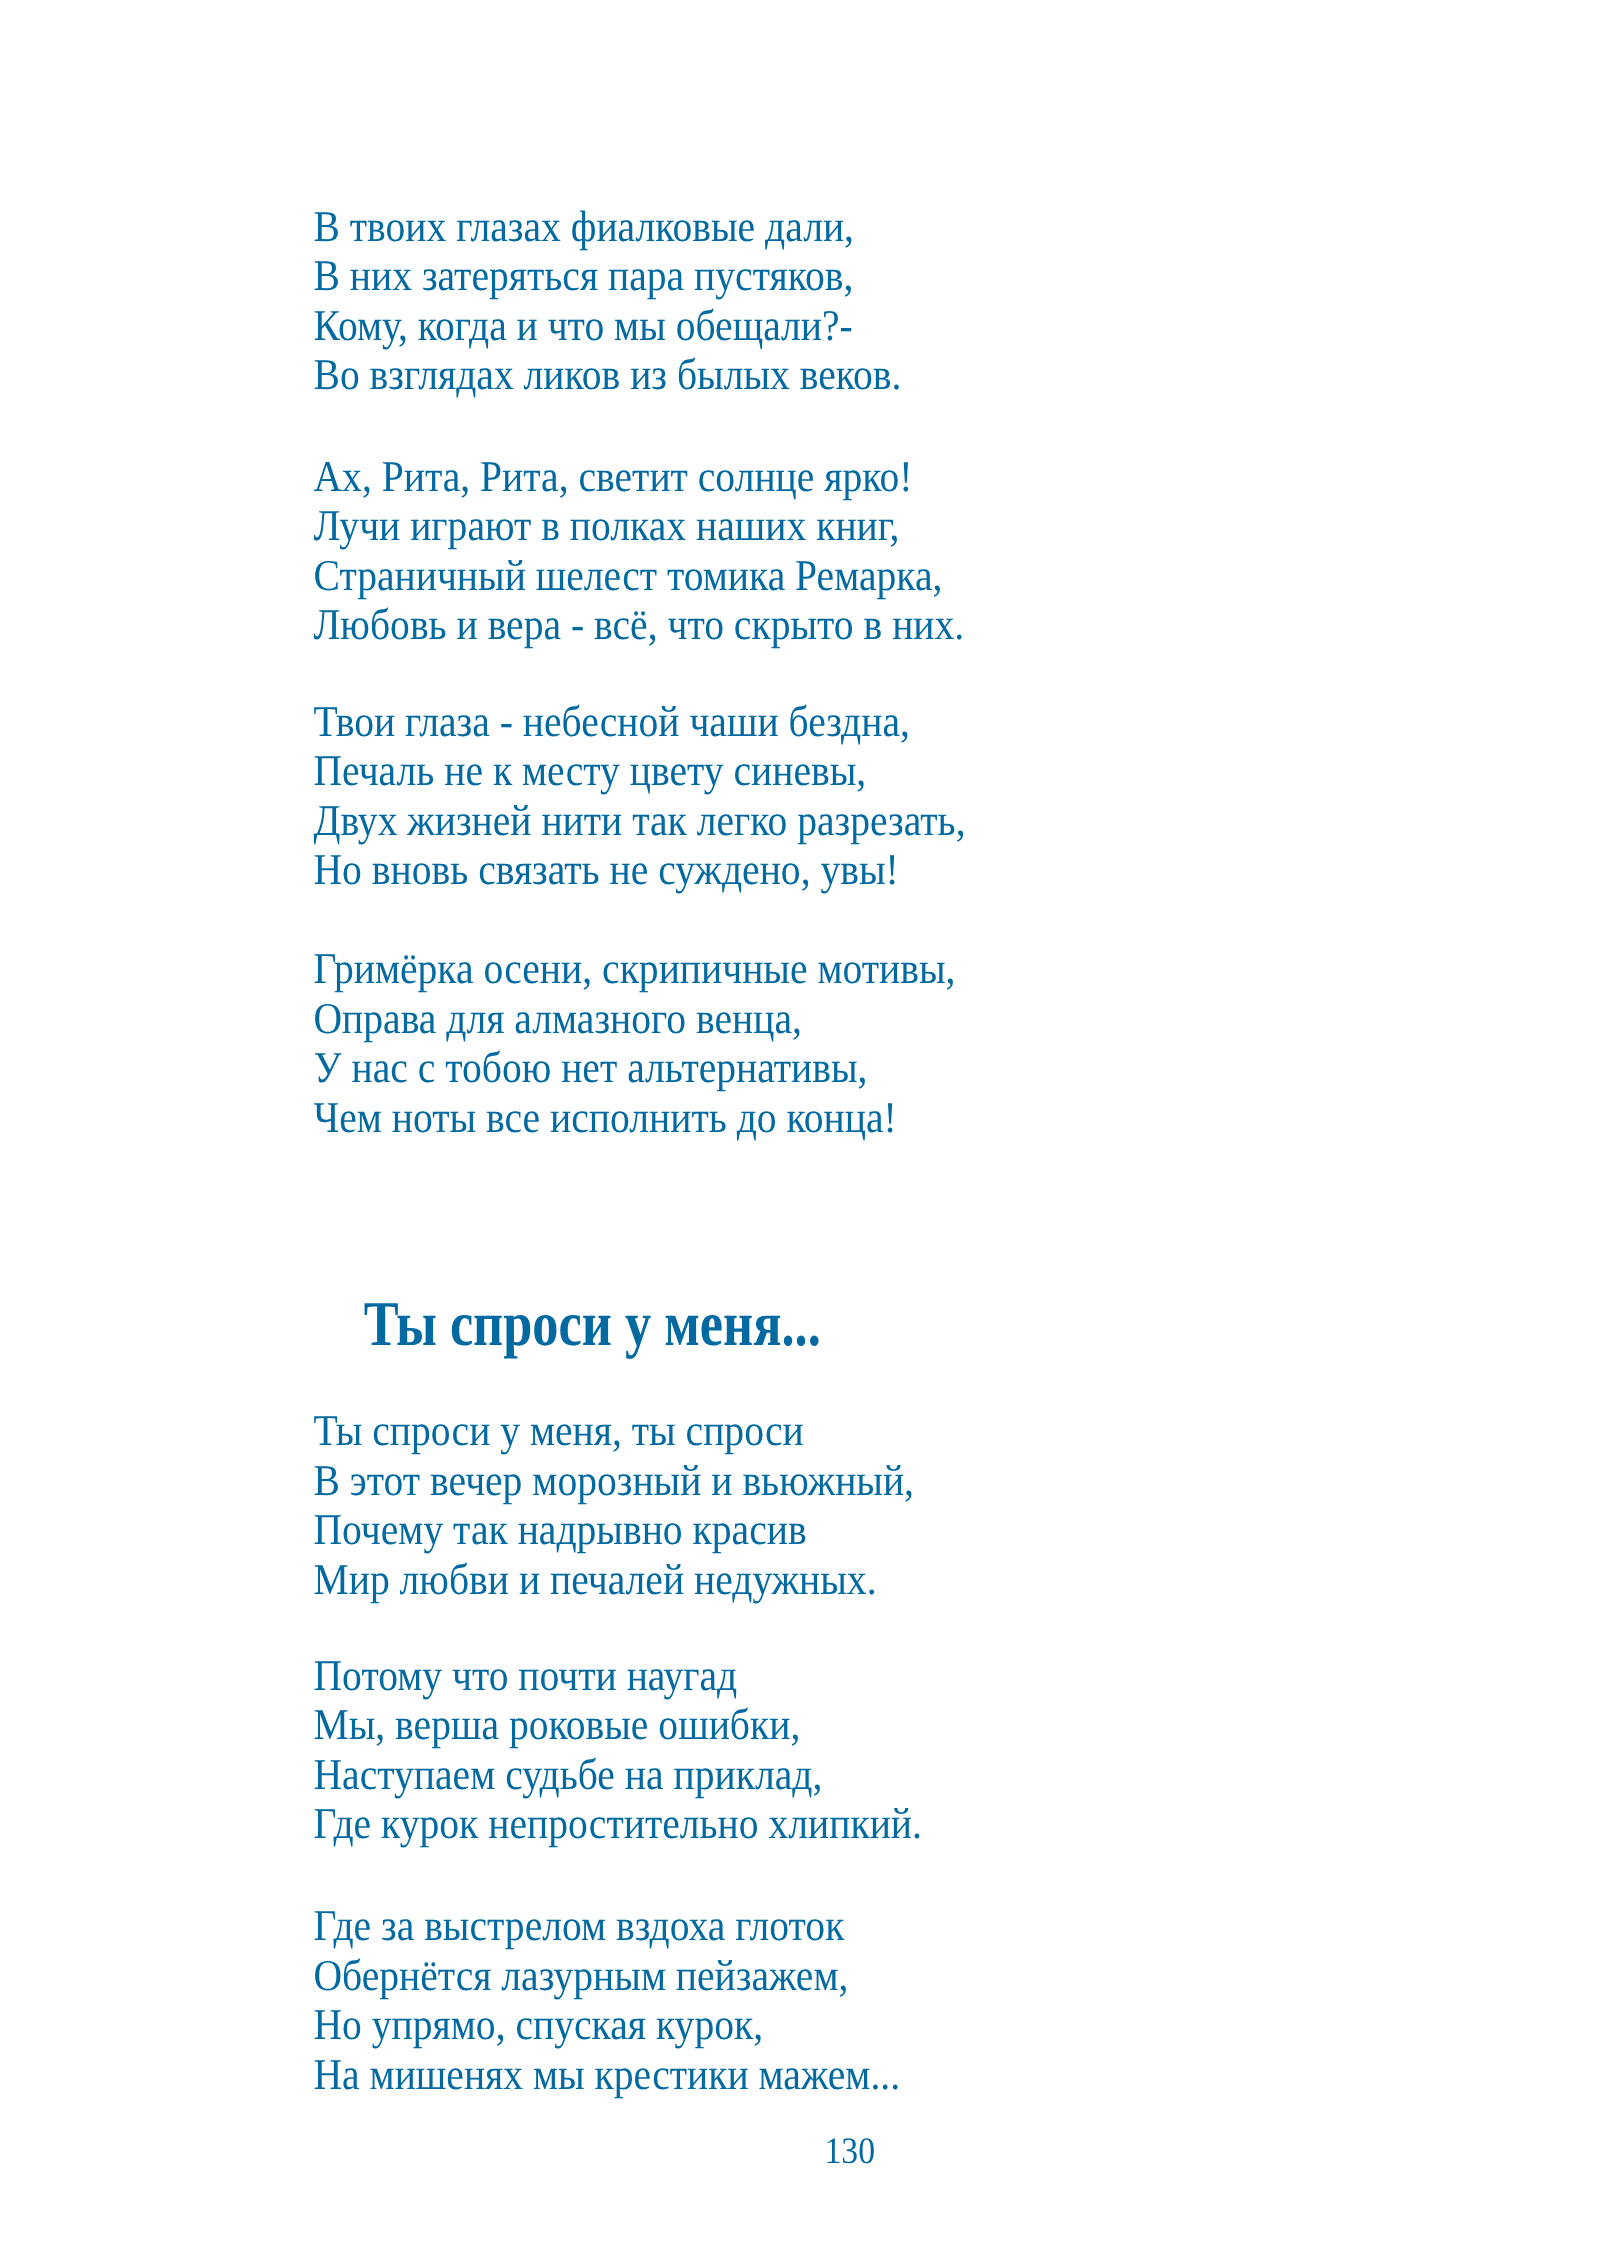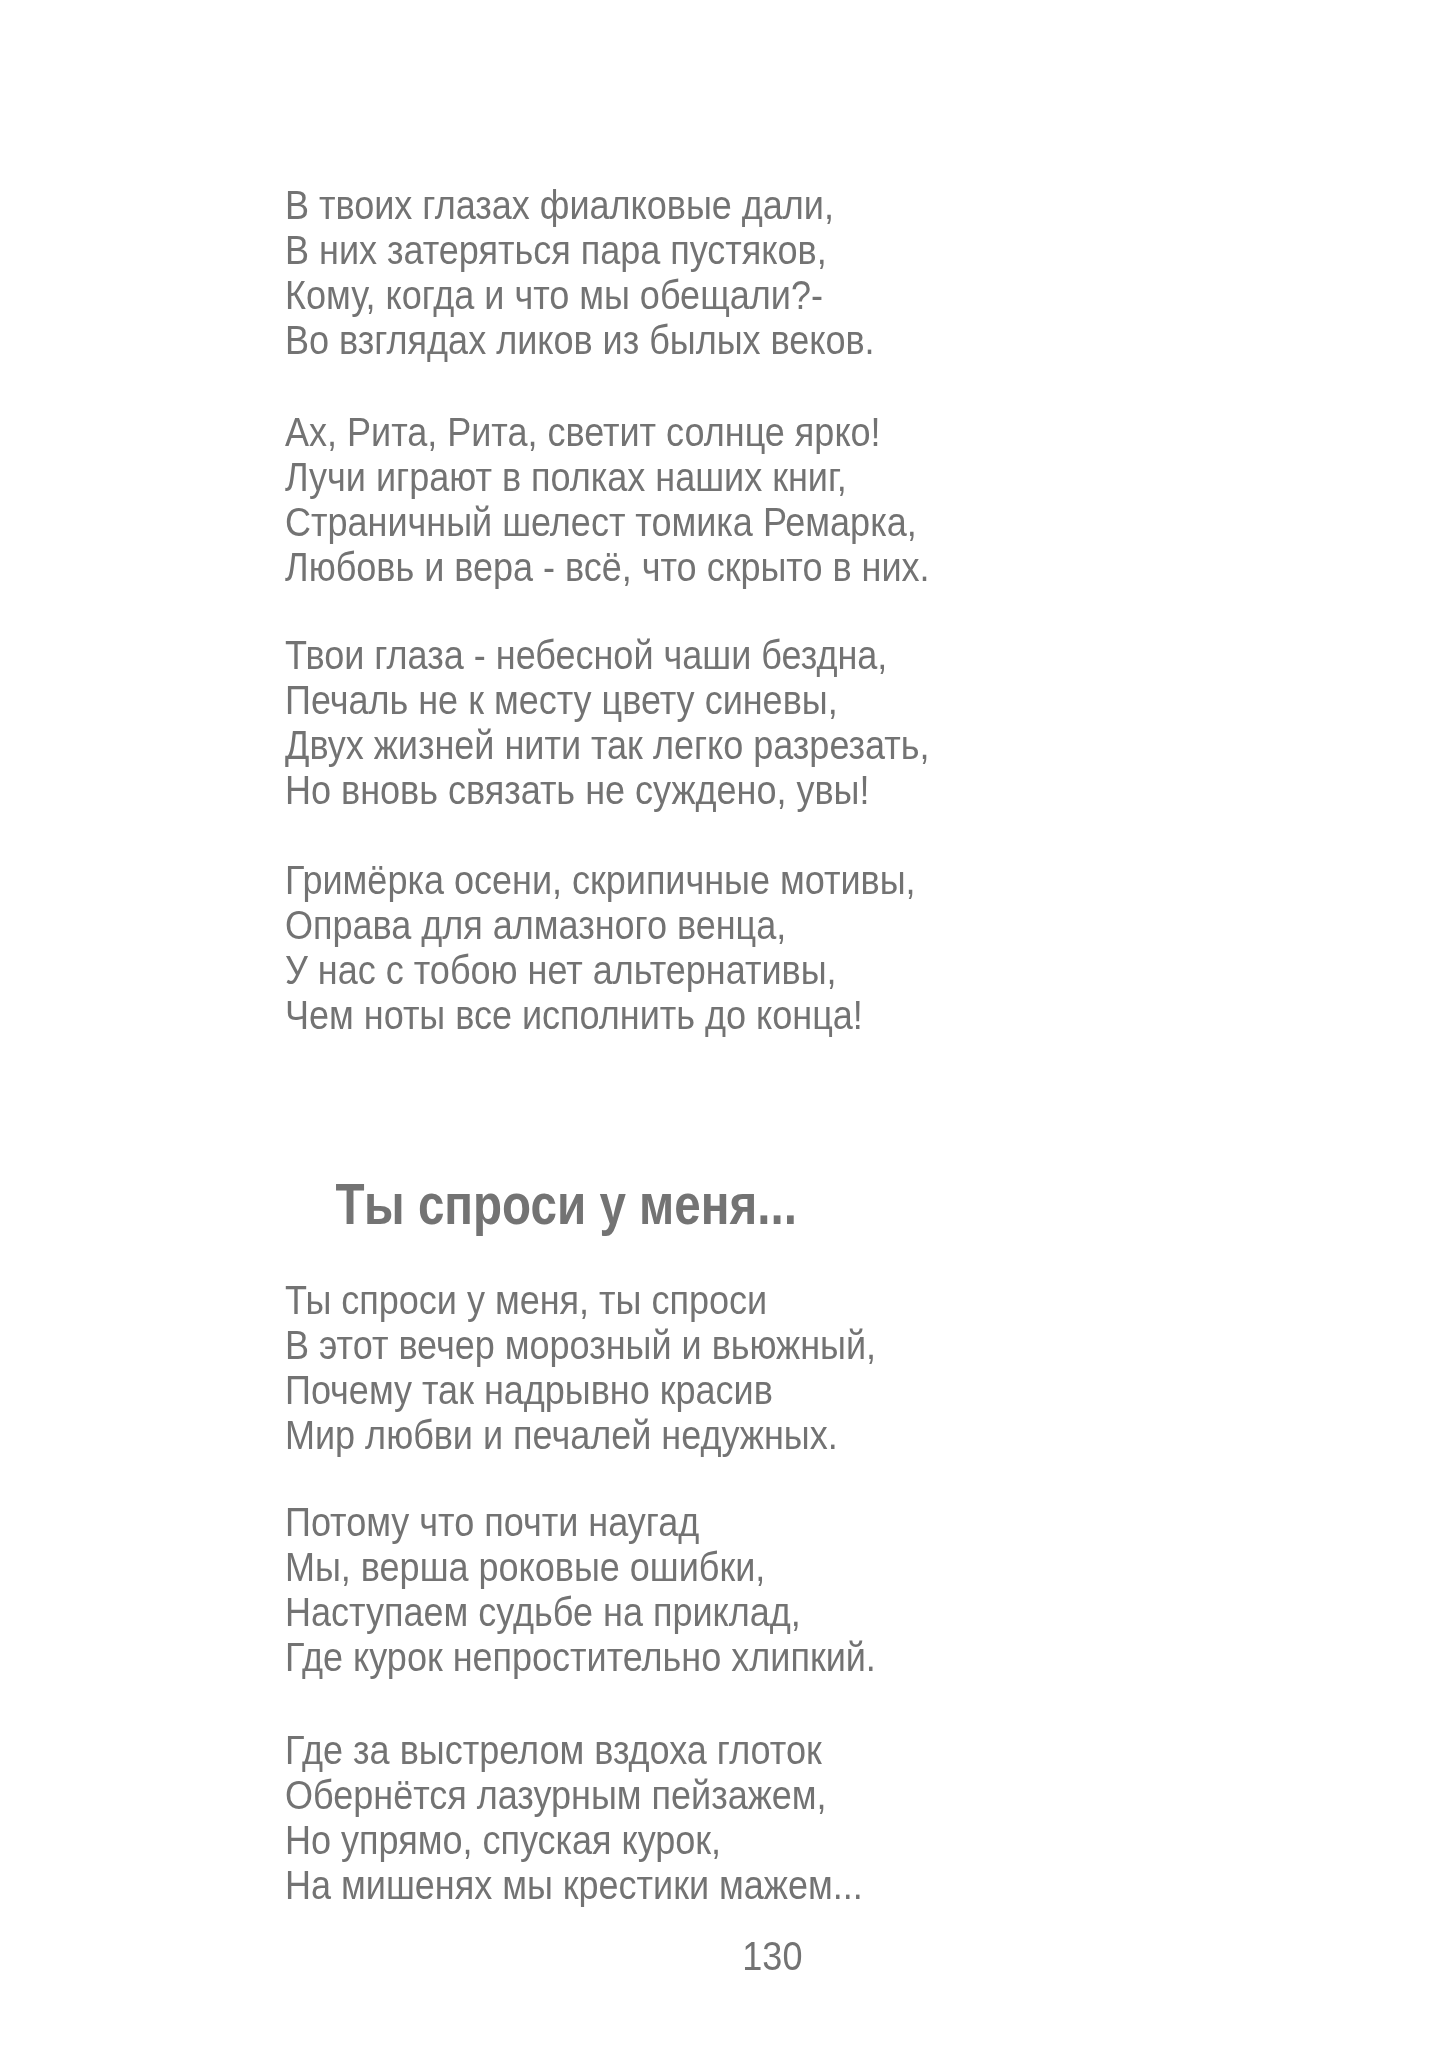--- a/index.html
+++ b/index.html
@@ -5,22 +5,22 @@
   html, body {
     margin: 0;
     padding: 0;
     background: #ffffff;
   }
   .page {
     position: relative;
     width: 1455px;
     height: 2058px;
     background: #ffffff;
-    font-family: Liberation Sans, sans-serif;
-    color: #737373;
+    font-family: Liberation Serif, serif;
+    color: #0369a1;
     overflow: hidden;
   }
   .stanza {
     position: absolute;
     left: 285px;
     margin: 0;
     font-size: 40px;
     line-height: 45px;
     white-space: pre-line;
     transform: scaleX(0.9);
@@ -40,21 +40,21 @@
   .poem-title .squeeze {
     display: inline-block;
     transform: scaleX(0.82);
     transform-origin: center top;
   }
   .page-number {
     position: absolute;
     left: 285px;
     width: 975px;
     text-align: center;
-    font-size: 40px;
+    font-size: 34px;
     line-height: 38px;
   }
   .page-number .squeeze {
     display: inline-block;
     transform: scaleX(0.9);
     transform-origin: center top;
   }
 </style>
 </head>
 <body>

